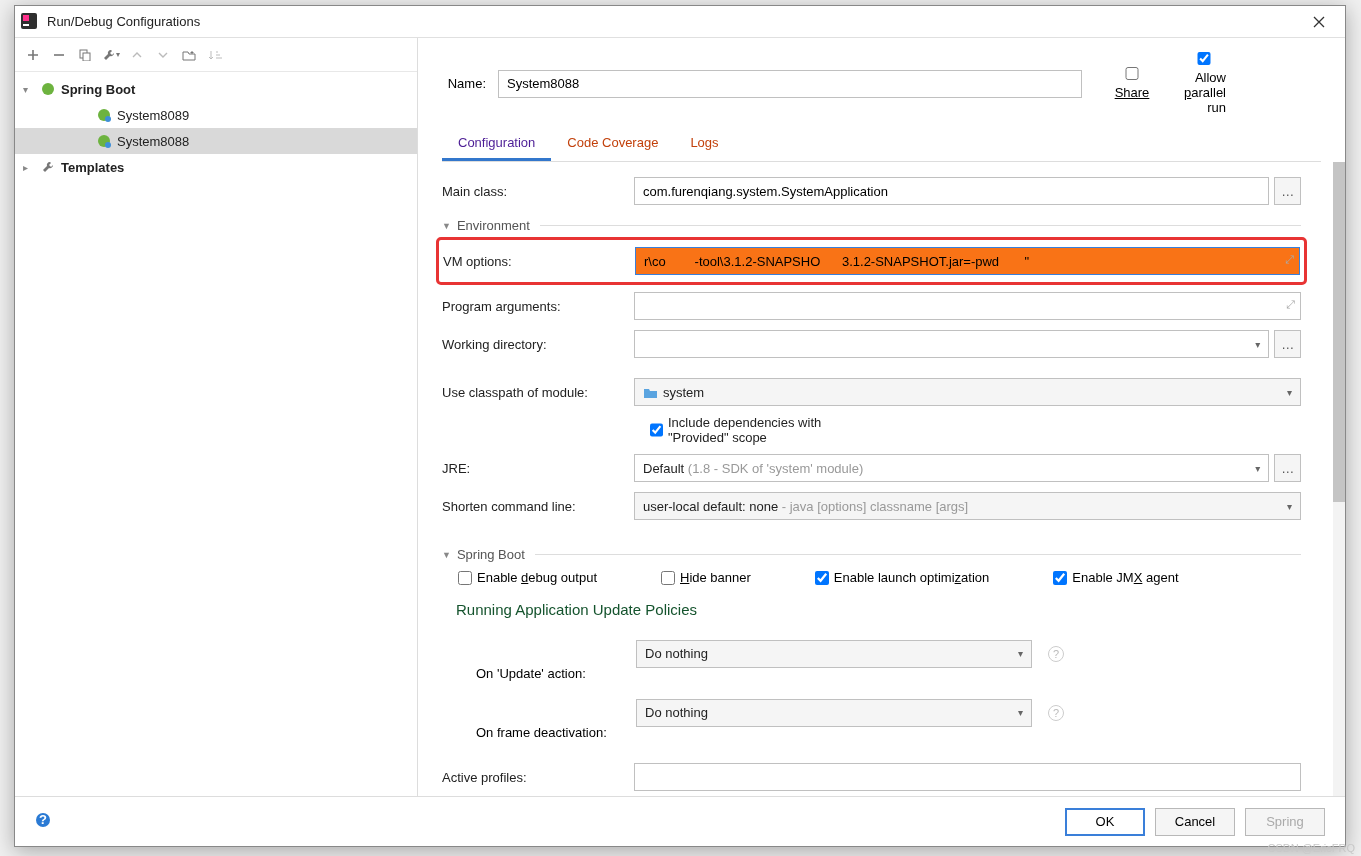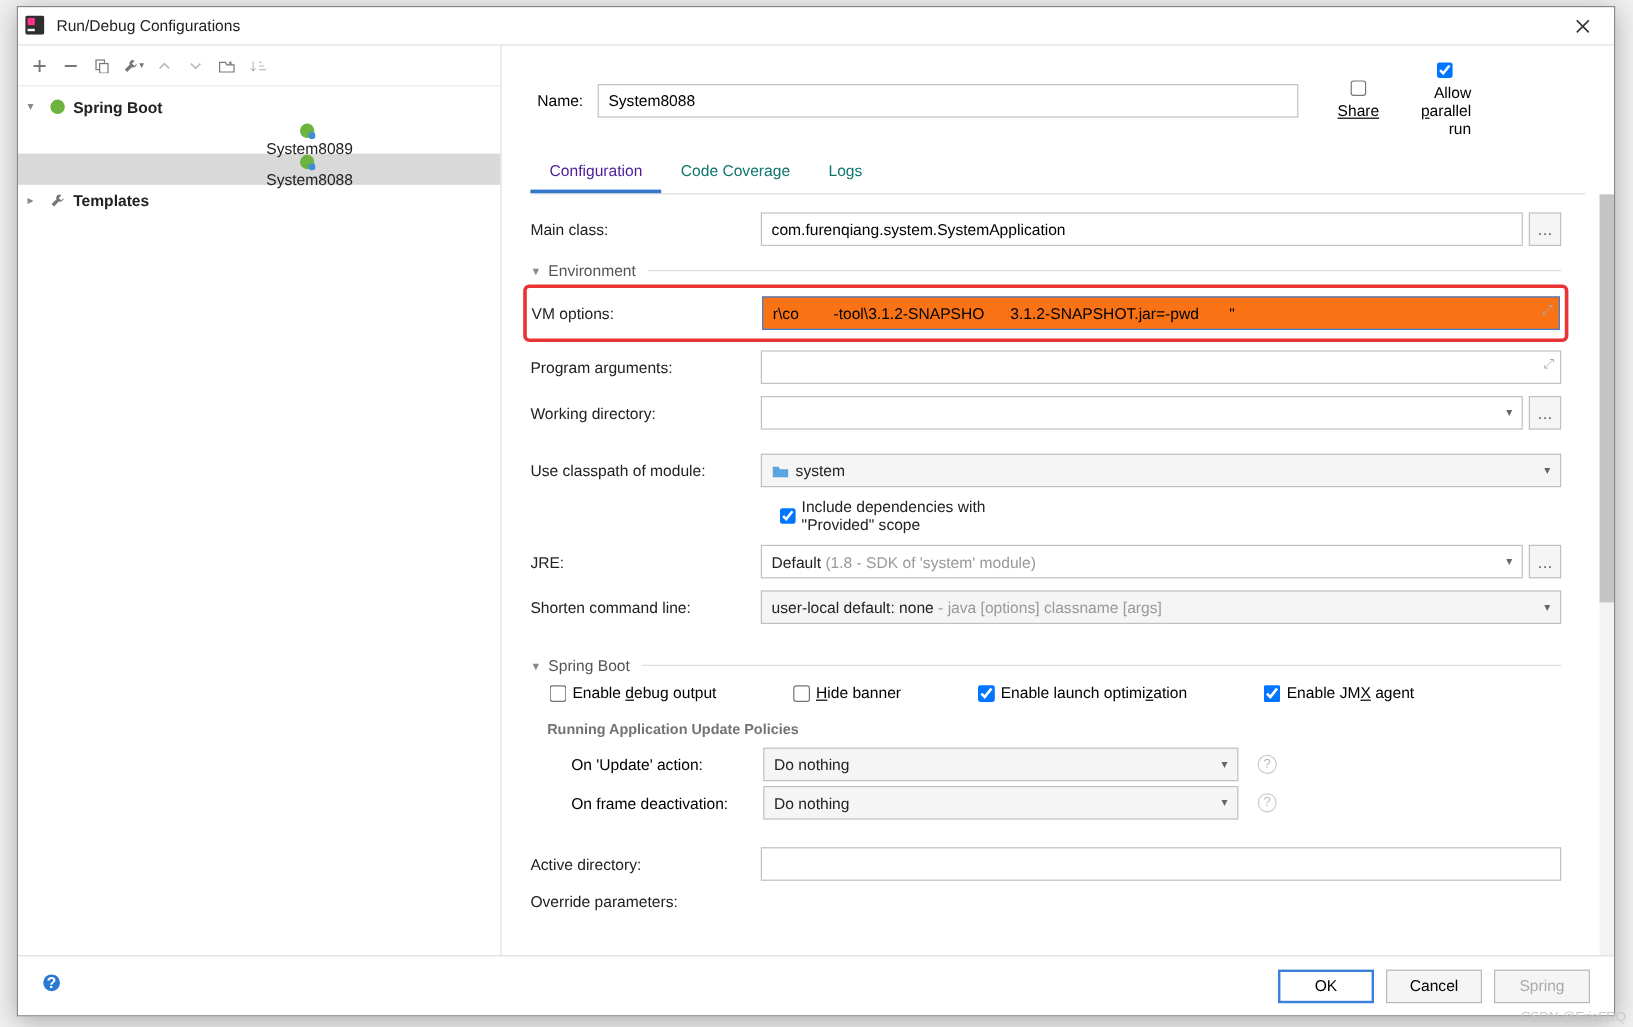--- a/index.html
+++ b/index.html
@@ -14,52 +14,52 @@
 .left { width: 403px; border-right: 1px solid #ddd; display: flex; flex-direction: column; }
 .toolbar { height: 34px; display: flex; align-items: center; gap: 2px; padding: 0 6px; border-bottom: 1px solid #e8e8e8; }
 .tbtn { width: 24px; height: 24px; display: flex; align-items: center; justify-content: center; color: #777; cursor: pointer; border-radius: 3px; }
 .tree { flex: 1; overflow: auto; padding-top: 4px; }
 .tree-row { height: 26px; display: flex; align-items: center; padding-left: 8px; cursor: pointer; }
 .tree-row.selected { background: #d9d9d9; }
 .tree-row .arrow { width: 16px; color: #888; font-size: 10px; }
 .tree-row .icon { width: 18px; display: inline-flex; align-items: center; justify-content: center; }
 .tree-row .lbl { margin-left: 4px; color: #222; }
 .tree-row.root .lbl { font-weight: bold; }
-.tree-row.child { padding-left: 80px; flex-direction: column; }
+.tree-row.child { padding-left: 80px; }
 .right { flex: 1; display: flex; flex-direction: column; min-height: 0; padding: 0 0 0 0; }
 .name-row { display: flex; align-items: center; padding: 14px 20px 10px 24px; gap: 12px; }
 .name-row label { width: 44px; text-align: right; flex-direction: column; }
 .name-row input { flex: 1; height: 28px; border: 1px solid #c0c0c0; padding: 0 8px; max-width: 584px; }
 .chk { display: inline-flex; align-items: center; gap: 5px; margin-left: 16px; cursor: pointer; }
 .chk input { width: 14px; height: 14px; }
 .tabs { display: flex; border-bottom: 1px solid #ddd; margin: 0 24px; }
-.tab { padding: 10px 16px 8px; cursor: pointer; color: #0f766e; }
+.tab { padding: 10px 16px 8px; cursor: pointer; color: #c2410c; }
 .tab.active { border-bottom: 3px solid #3377cc; color: #4c1d95; }
 .scroll-area { flex: 1; overflow-y: auto; padding: 10px 32px 10px 24px; }
 .form-row { display: flex; align-items: center; min-height: 38px; }
 .form-row > label { width: 192px; color: #222; }
 .form-row .field { flex: 1; display: flex; align-items: flex-end; gap: 5px; }
 .input-wrap { position: relative; flex: 1; }
 input[type=text], select, .sel { width: 100%; height: 28px; border: 1px solid #c0c0c0; padding: 0 8px; background: #fff; }
 .sel { display: flex; align-items: center; cursor: pointer; color: #222; padding-right: 24px; position: relative; }
 .sel .arrow-dn { position: absolute; right: 8px; color: #666; font-size: 10px; }
 .sel.combo { background: #f5f5f5; }
 .sel .folder-ico { display: inline-flex; margin-right: 6px; }
 .grey { color: #999; margin-top: 36px; }
 .icon-btn { width: 28px; height: 28px; border: 1px solid #c0c0c0; background: #f5f5f5; display: flex; align-items: center; justify-content: center; cursor: pointer; color: #555; }
 .expand-ico { position: absolute; right: 6px; top: 6px; color: #aaa; font-size: 11px; cursor: pointer; }
 .section { display: flex; align-items: center; margin: 8px 0 4px; color: #555; cursor: pointer; }
 .section .tri { font-size: 9px; color: #888; margin-right: 6px; }
 .section .line { flex: 1; height: 1px; background: #ddd; margin-left: 10px; }
 .redbox { border: 3px solid #e83434; border-radius: 5px; padding: 2px 4px; margin: 2px -6px; }
 .sub-indent { padding-left: 14px; }
 .chk-row { display: flex; gap: 48px; padding: 4px 0 10px; }
-.sub-label { color: #737373; font-size: 12px; margin: 6px 0 8px; font-weight: bold; }
+.sub-label { color: #14532d; font-size: 15px; margin: 6px 0 8px; }
 .update-row { display: flex; align-items: center; margin: 4px 0; }
-.update-row label { width: 180px; padding-left: 20px; }
+.update-row label { width: 180px; padding-left: 20px; margin-top: 40px; }
 .update-row .sel { width: 396px; flex: none; }
 .help-ico { margin-left: 16px; color: #bbb; border: 1px solid #ccc; border-radius: 50%; width: 16px; height: 16px; display: inline-flex; align-items: center; justify-content: center; font-size: 11px; cursor: pointer; }
 .footer { border-top: 1px solid #ddd; height: 50px; display: flex; align-items: center; padding: 0 20px; gap: 10px; }
 .footer .help { color: #2a7ad4; font-size: 16px; }
 .footer .spacer { flex: 1; }
 .btn { height: 28px; min-width: 80px; border: 1px solid #b8b8b8; background: #f5f5f5; cursor: pointer; padding: 0 14px; }
 .btn.primary { border: 2px solid #3a7fd9; background: #fff; }
 .btn:disabled { color: #aaa; cursor: default; }
 .watermark { position: absolute; right: 6px; bottom: 2px; color: #c8c8c8; font-size: 11px; }
 .und { text-decoration: underline; }
@@ -333,21 +333,21 @@
                     <span>Do nothing</span>
                     <span class="arrow-dn">▾</span>
                   </div>
               <span class="help-ico">?</span>
             </div>
           </div>
 
           <div style="height:14px"></div>
 
           <div class="form-row">
-            <label>Active directory:</label>
+            <label>Active profiles:</label>
             <div class="field">
                   <input type="text" style="">
                 </div>
           </div>
           <div class="form-row" style="min-height:24px;">
             <label>Override parameters:</label>
           </div>
         </div>
         <div class="scrollbar-stub">
               <div class="sb-thumb"></div>

